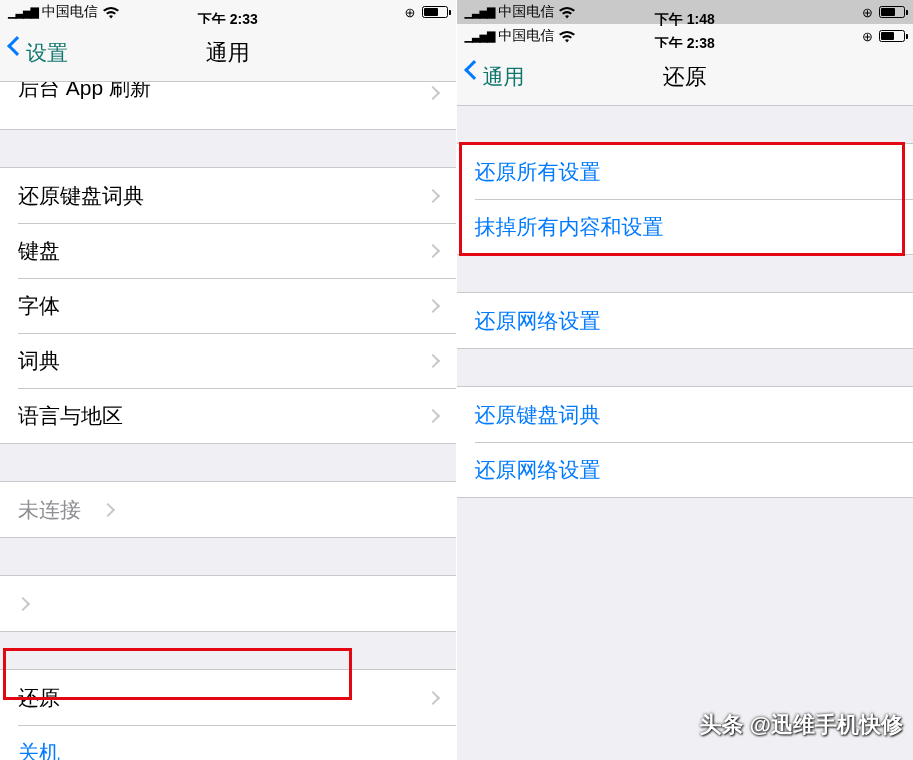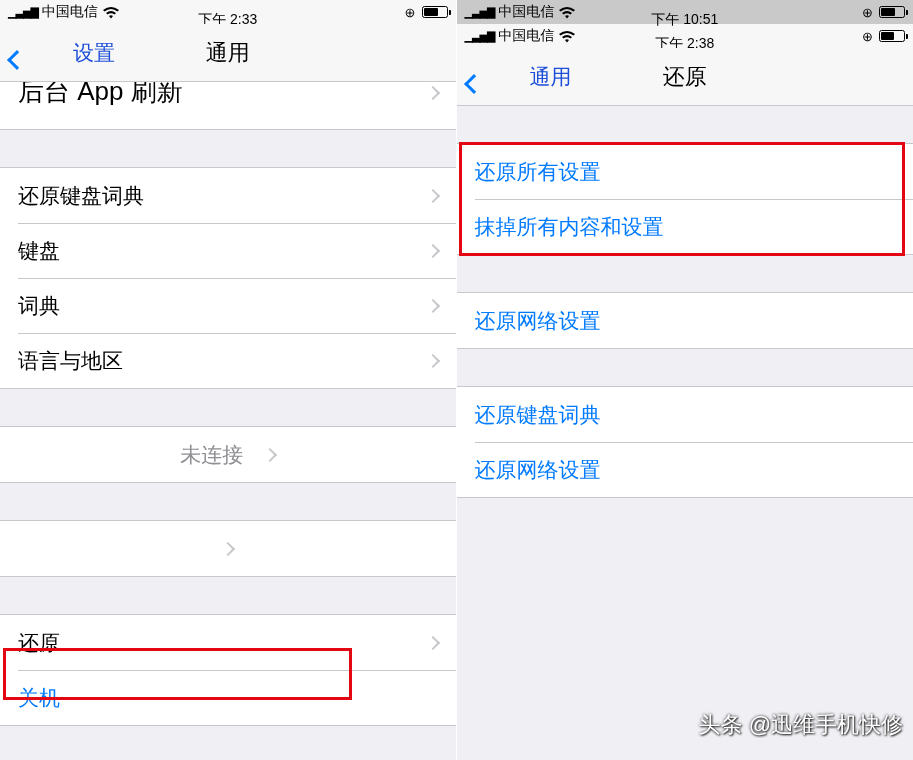--- a/index.html
+++ b/index.html
@@ -37,21 +37,21 @@
       justify-content: space-between;
       padding: 0 8px;
       font-size: 14px;
       font-weight: 500;
       color: #000;
     }
     .status-bar.dim {
       background: #c9c9c9;
     }
     .sb-left, .sb-right { display:flex; align-items:center; }
-    .sb-center { position:absolute; left:50%; transform:translateX(-50%); font-weight:400;margin-top:15px; }
+    .sb-center { position:absolute; left:50%; transform:translateX(-50%); font-weight:700;margin-top:15px; }
     .signal-icon {
       display:inline-block; margin-right:4px;
       font-size:11px; letter-spacing:-1px;
     }
     .wifi-icon { margin-left:4px; }
     .lock-icon { margin-right:4px; font-size:13px;}
     .battery-icon {
       display:inline-block; width:26px; height:12px;
       border:1.5px solid #000; border-radius:2.5px; position:relative; margin-left:2px;
     }
@@ -66,26 +66,25 @@
     .nav-bar {
       height: 58px;
       background: #f7f7f7;
       border-bottom: 1px solid #c8c7cc;
       position: relative;
       display: flex;
       align-items: center;
     }
     .back-btn {
       display: flex;
-      align-items: flex-end;
-      color: #1d4ed8;
+      align-items: flex-start;
+      color: #0f766e;
       font-size: 21px;
       padding-left: 4px;
       cursor: pointer;
-      gap: 47px;
     }
     .chevron-left {
       width:14px; height:14px;
       border-left:3px solid #007aff;
       border-bottom:3px solid #007aff;
       transform:rotate(45deg);
       margin-right:2px; margin-left:6px;
     }
     .nav-title {
       position: absolute;
@@ -103,21 +102,20 @@
     .gap { height: 37px; }
     .gap-sm { height: 37px; }
     .list-row {
       min-height: 55px;
       background: #fff;
       display: flex;
       align-items: center;
       padding: 0 18px;
       position: relative;
       cursor: pointer;
-      justify-content: center;
     }
     .list-row + .list-row:before {
       content:'';
       position:absolute; left:18px; right:0; top:0;
       height:1px; background:#c8c7cc;
     }
     .row-label {
       font-size: 21px;
       color: #000;
       flex:1;
@@ -140,29 +138,29 @@
       pointer-events: none;
       z-index: 10;
     }
     .hl-1 { left:3px; top:648px; width:349px; height:52px; }
     .hl-2 { left:459px; top:142px; width:446px; height:114px; }
     .partial-row {
       height:48px; background:#fff; border-bottom:1px solid #c8c7cc;
       display:flex; align-items:flex-start; padding:0 18px; overflow:hidden;
       position:relative;
     }
-    .partial-label { font-size:26px; color:#000; margin-top:-8px; flex:1;}
+    .partial-label { font-size:21px; color:#000; margin-top:-8px; flex:1;}
     .partial-row .chevron-right { margin-top:6px; }
     .watermark {
       position: absolute;
       right: 10px;
       bottom: 20px;
       font-size: 22px;
       color: #fff;
-      font-weight: 400;
+      font-weight: 700;
       text-shadow: 0 0 3px rgba(0,0,0,.85), 1px 1px 2px rgba(0,0,0,.8);
       z-index:20;
     }
     svg { display:block; }
   </style>
 </head>
 <body>
 
 <div class="container">
 
@@ -204,20 +202,24 @@
     <div class="list-group">
       <div class="list-row">
         <span class="row-label">还原键盘词典</span>
         <span class="chevron-right"></span>
       </div>
       <div class="list-row">
         <span class="row-label">键盘</span>
         <span class="chevron-right"></span>
       </div>
       <div class="list-row">
+        <span class="row-label">字体</span>
+        <span class="chevron-right"></span>
+      </div>
+      <div class="list-row">
         <span class="row-label">词典</span>
         <span class="chevron-right"></span>
       </div>
       <div class="list-row">
         <span class="row-label">语言与地区</span>
         <span class="chevron-right"></span>
       </div>
     </div>
 
     <div class="gap"></div>
@@ -254,21 +256,21 @@
     <div class="status-bar dim">
       <div class="sb-left">
         <span class="signal-icon">▁▃▅▇</span>
         <span>中国电信</span>
         <span class="wifi-icon">
           <svg width="18" height="13" viewBox="0 0 18 13">
               <path d="M9 12.5 L7 10 Q9 8.5 11 10 Z M4 7 Q9 3 14 7 L12.5 8.5 Q9 5.8 5.5 8.5 Z M1 4 Q9 -2 17 4 L15.5 5.5 Q9 0.5 2.5 5.5 Z" fill="#000"></path>
             </svg>
         </span>
       </div>
-      <div class="sb-center">下午 10:51</div>
+      <div class="sb-center">下午 1:48</div>
       <div class="sb-right">
         <span class="lock-icon">⊕</span>
         <span class="battery-icon">
             <span class="battery-fill" style="width:60%"></span>
           </span>
       </div>
     </div>
 
     <div class="status-bar">
       <div class="sb-left">

